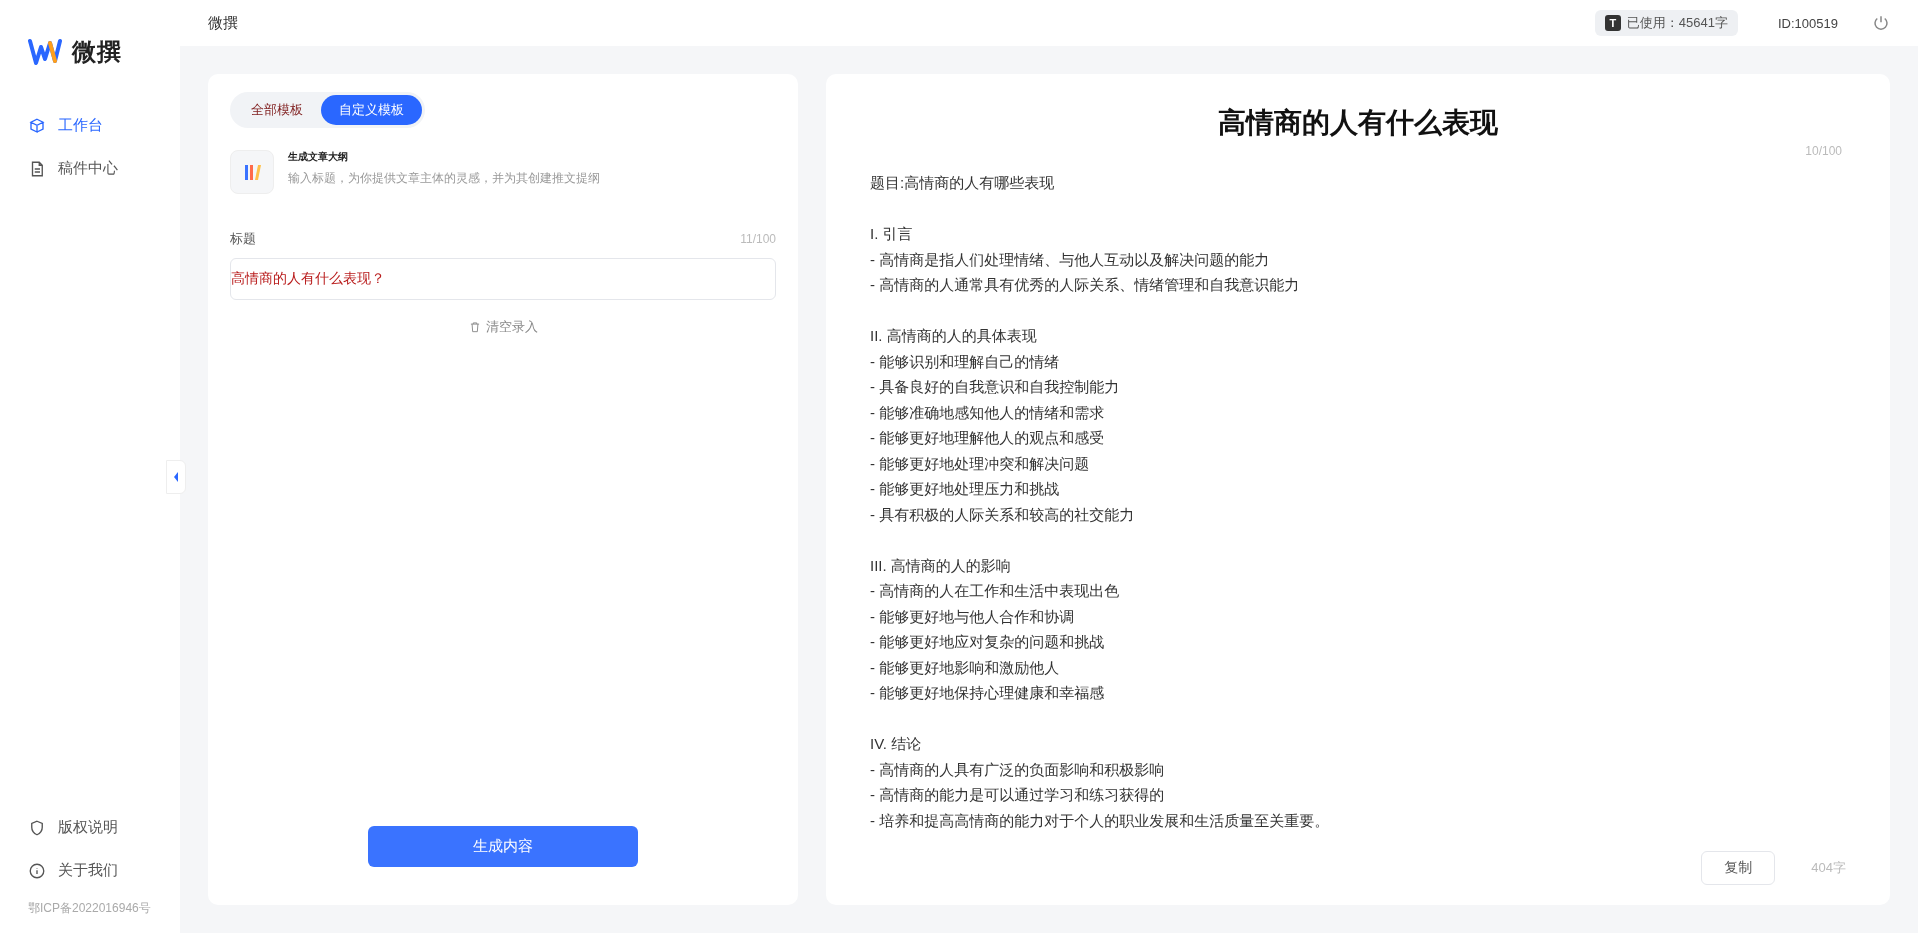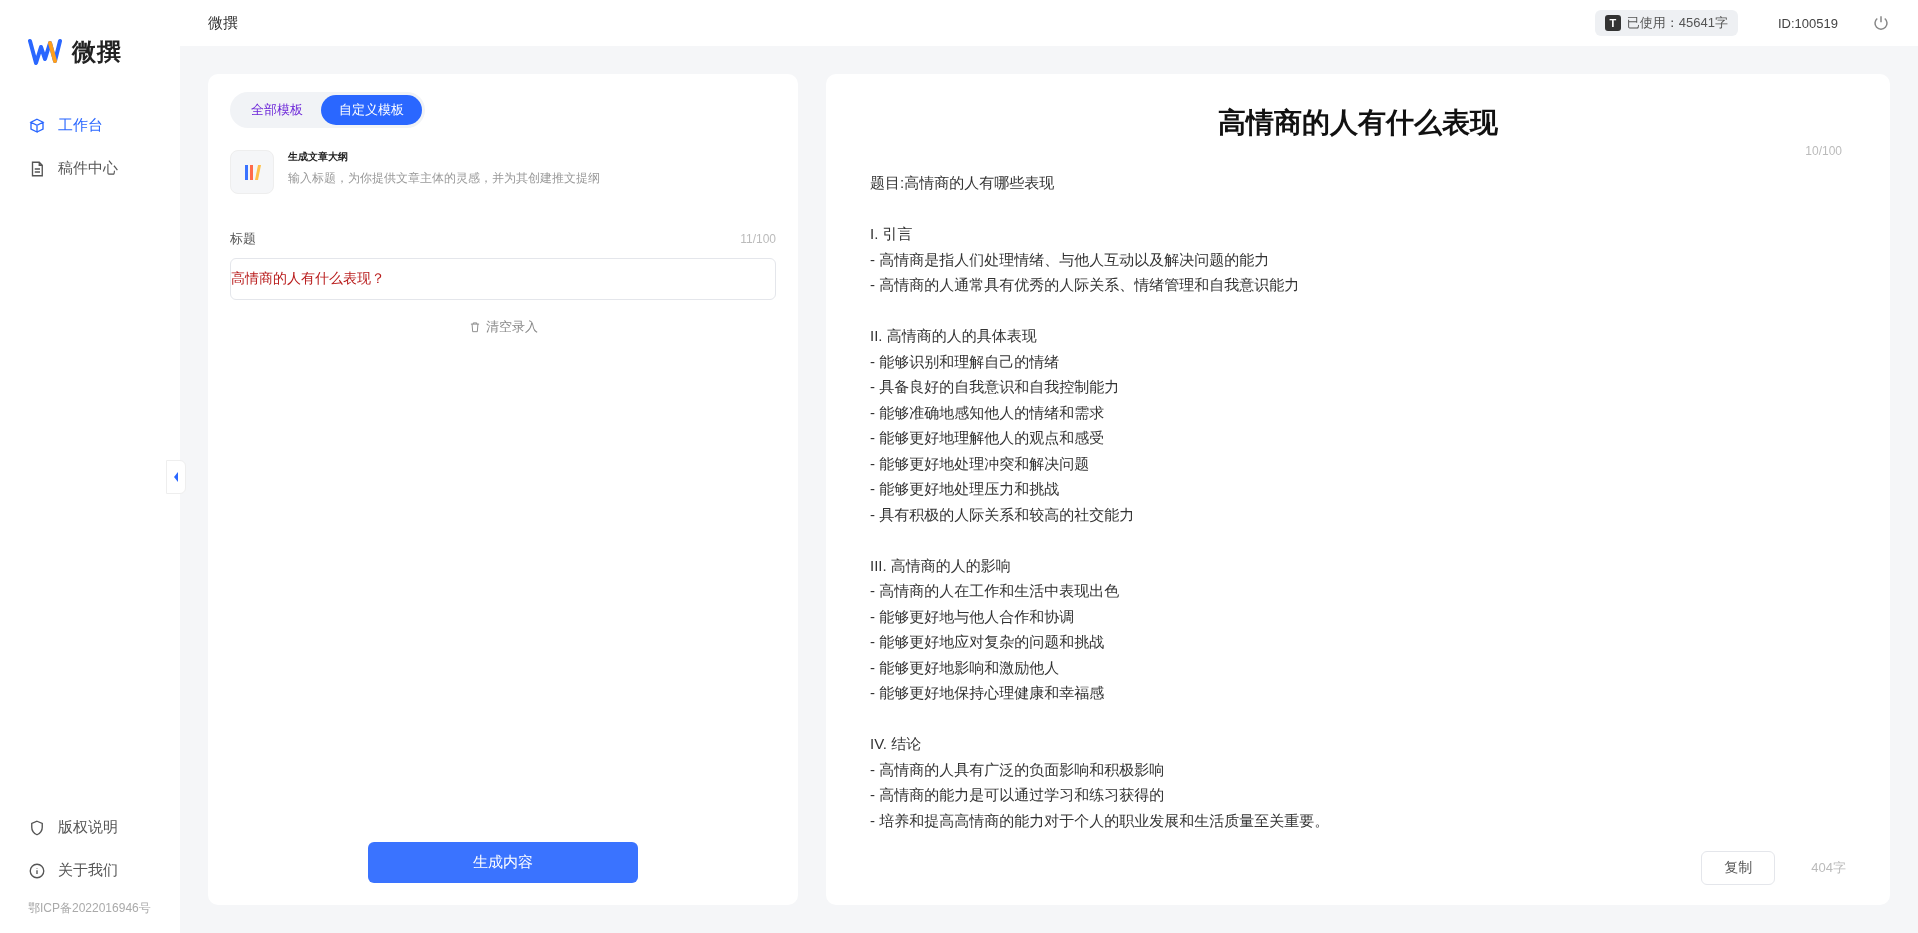--- a/index.html
+++ b/index.html
@@ -137,21 +137,21 @@
   display: flex;
   background: #f1f3f6;
   border-radius: 999px;
   width: fit-content;
   padding: 3px;
 }
 .tab {
   font-size: 13px;
   padding: 6px 18px;
   border-radius: 999px;
-  color: #6d28d9;
+  color: #7f1d1d;
   cursor: pointer;
 }
 .tab.active { background: #2a67ff; color: #fff; }
 
 .tpl-card {
   display: flex;
   align-items: flex-start;
   gap: 14px;
   margin-top: 22px;
 }
@@ -201,21 +201,21 @@
   font-size: 13px;
   cursor: pointer;
   background: none;
   border: none;
 }
 .clear-btn svg { width: 14px; height: 14px; stroke: #888; fill: none; stroke-width: 1.6; }
 
 .panel-left-spacer { flex: 1; }
 .generate-btn {
   display: block;
-  margin: 0 auto;
+  margin: 16px auto;
   width: 270px;
   padding: 11px 12px;
   background: #3a73ff;
   color: #fff;
   font-size: 15px;
   border: none;
   border-radius: 6px;
   cursor: pointer;
 }
 

